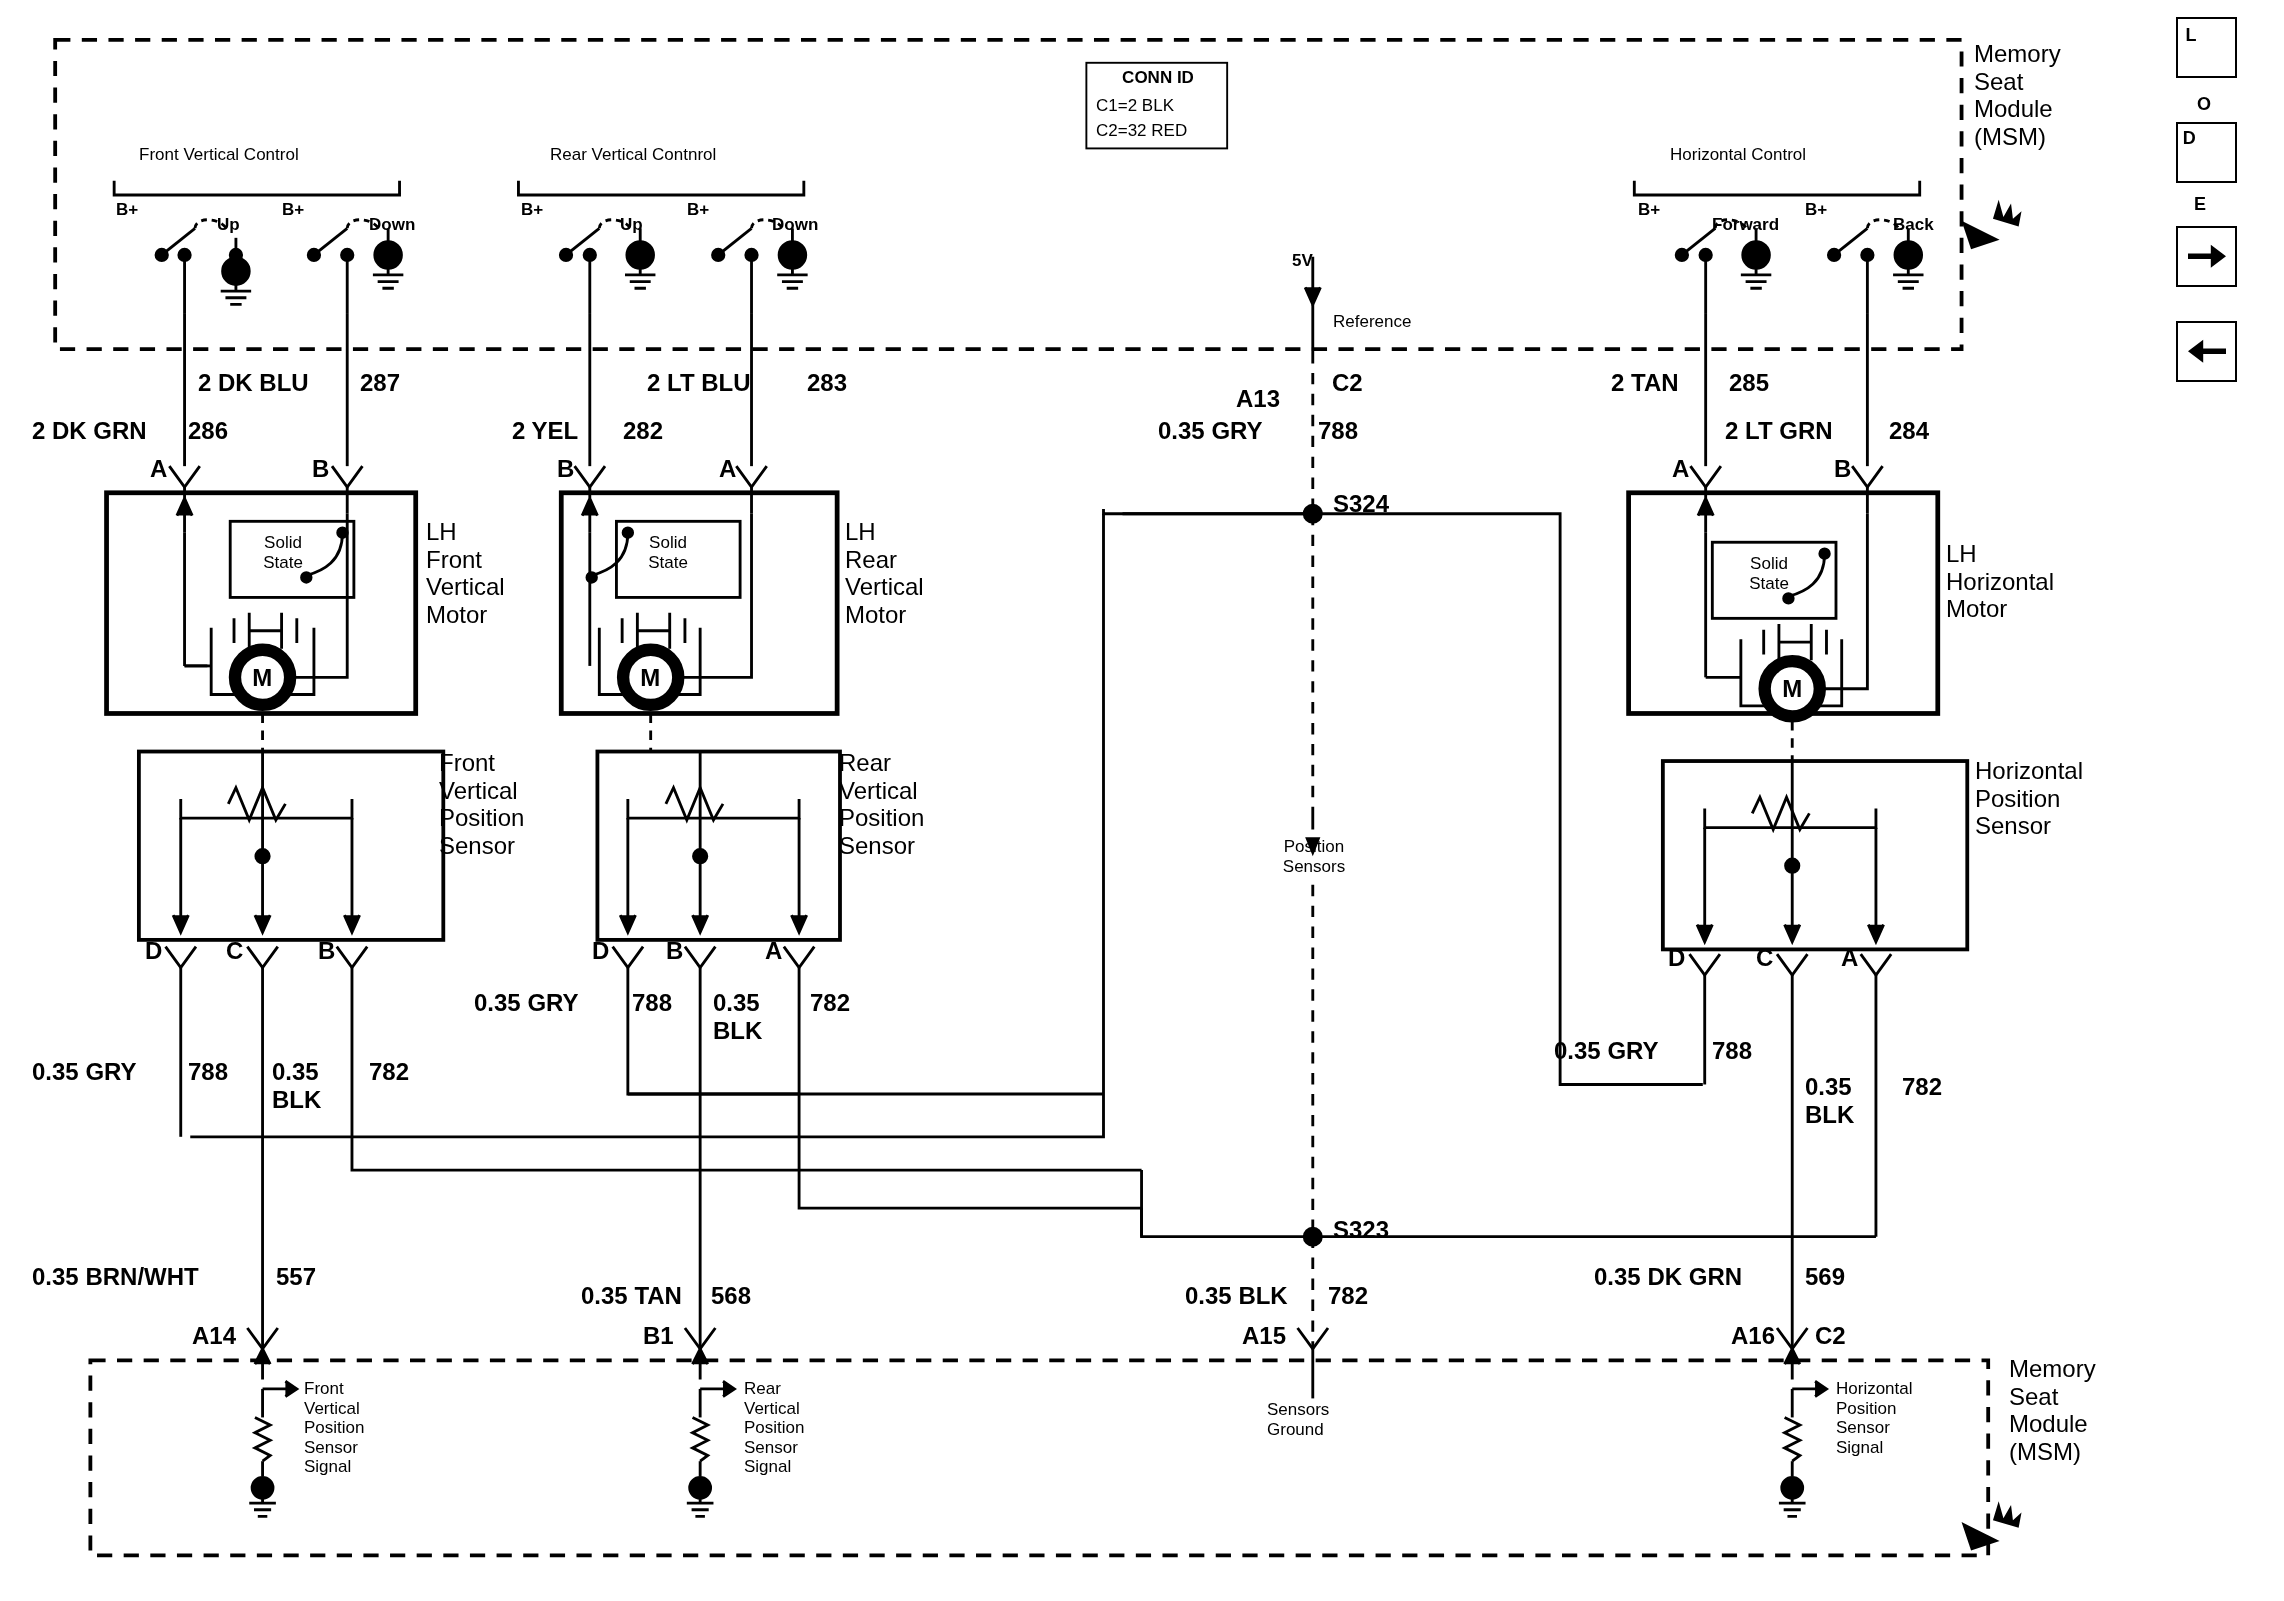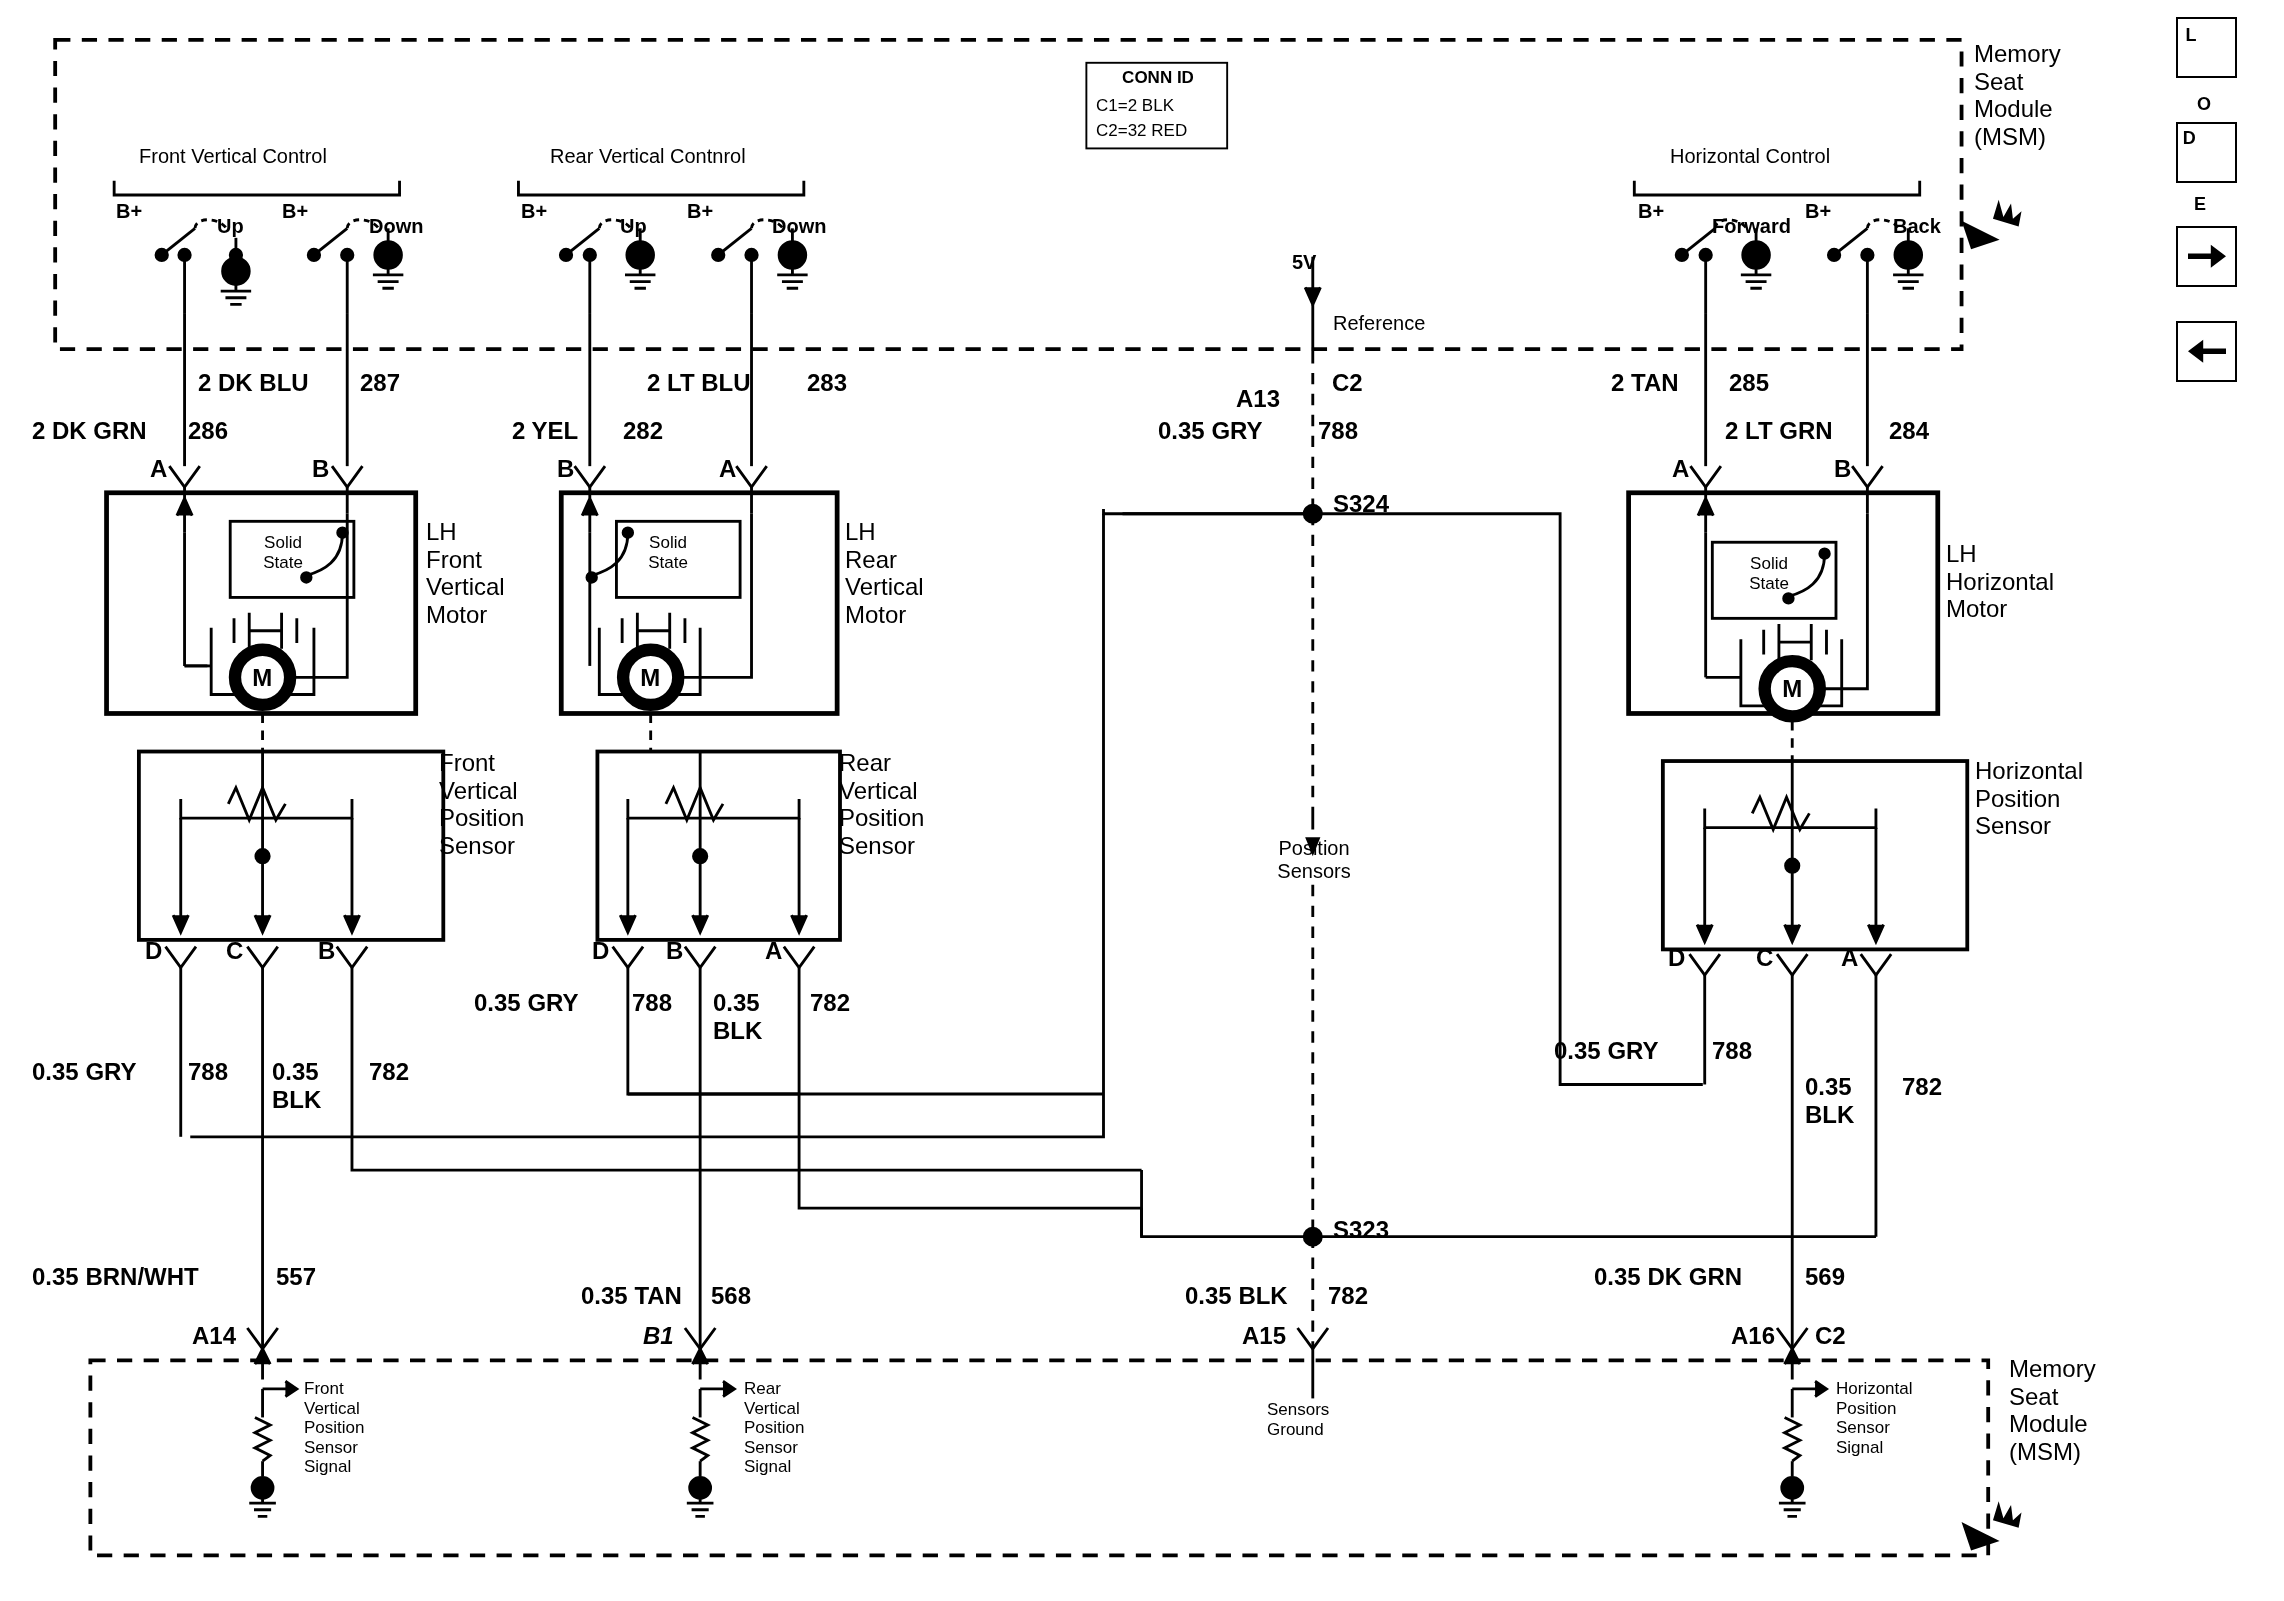--- a/index.html
+++ b/index.html
@@ -1,19 +1,19 @@
 <!DOCTYPE html>
 <html style="font-size:15px"><head>
 <meta charset="utf-8">
 <style>
   html,body{margin:0;padding:0;background:#fff;}
   body{width:2285px;height:1602px;position:relative;font-family:"Liberation Sans",sans-serif;color:#000;overflow:hidden;}
   .stage{position:absolute;left:0;top:0;width:2285px;height:1602px;}
   .lbl{position:absolute;font-size:24px;line-height:1.15;white-space:pre;}
-  .lbl.sm{font-size:20px;}
+  .lbl.sm{font-size:17px;}
   .lbl.xs{font-size:17px;}
   .lbl.b{font-weight:bold;}
   .lbl.c{text-align:center;}
   svg{position:absolute;left:0;top:0;}
   .btn{position:absolute;border:2.9px solid #000;background:#fff;box-sizing:border-box;}
   .btn span{display:block;width:100%;height:100%;position:relative;}
   .vtxt{position:absolute;font-size:18px;font-weight:bold;}
 </style>
 </head>
 <body>
@@ -420,21 +420,21 @@
 <div class="lbl b" style="left:32px;top:1263px;">0.35 BRN/WHT</div>
 <div class="lbl b" style="left:276px;top:1263px;">557</div>
 <div class="lbl b" style="left:563px;top:1282px;margin-left:18px;">0.35 TAN</div>
 <div class="lbl b" style="left:711px;top:1282px;">568</div>
 <div class="lbl b" style="left:1185px;top:1282px;">0.35 BLK</div>
 <div class="lbl b" style="left:1328px;top:1282px;">782</div>
 <div class="lbl b" style="left:1594px;top:1263px;">0.35 DK GRN</div>
 <div class="lbl b" style="left:1805px;top:1263px;">569</div>
 
 <div class="lbl b" style="left:192px;top:1322px;">A14</div>
-<div class="lbl b" style="left:643px;top:1322px;font-style:italic;">B1</div>
+<div class="lbl b" style="left:643px;top:1322px;">B1</div>
 <div class="lbl b" style="left:1242px;top:1322px;">A15</div>
 <div class="lbl b" style="left:1731px;top:1322px;">A16</div>
 <div class="lbl b" style="left:1815px;top:1322px;">C2</div>
 
 <div class="lbl xs" style="left:304px;top:1379px;">Front
 Vertical
 Position
 Sensor
 Signal</div>
 <div class="lbl xs" style="left:744px;top:1379px;">Rear

